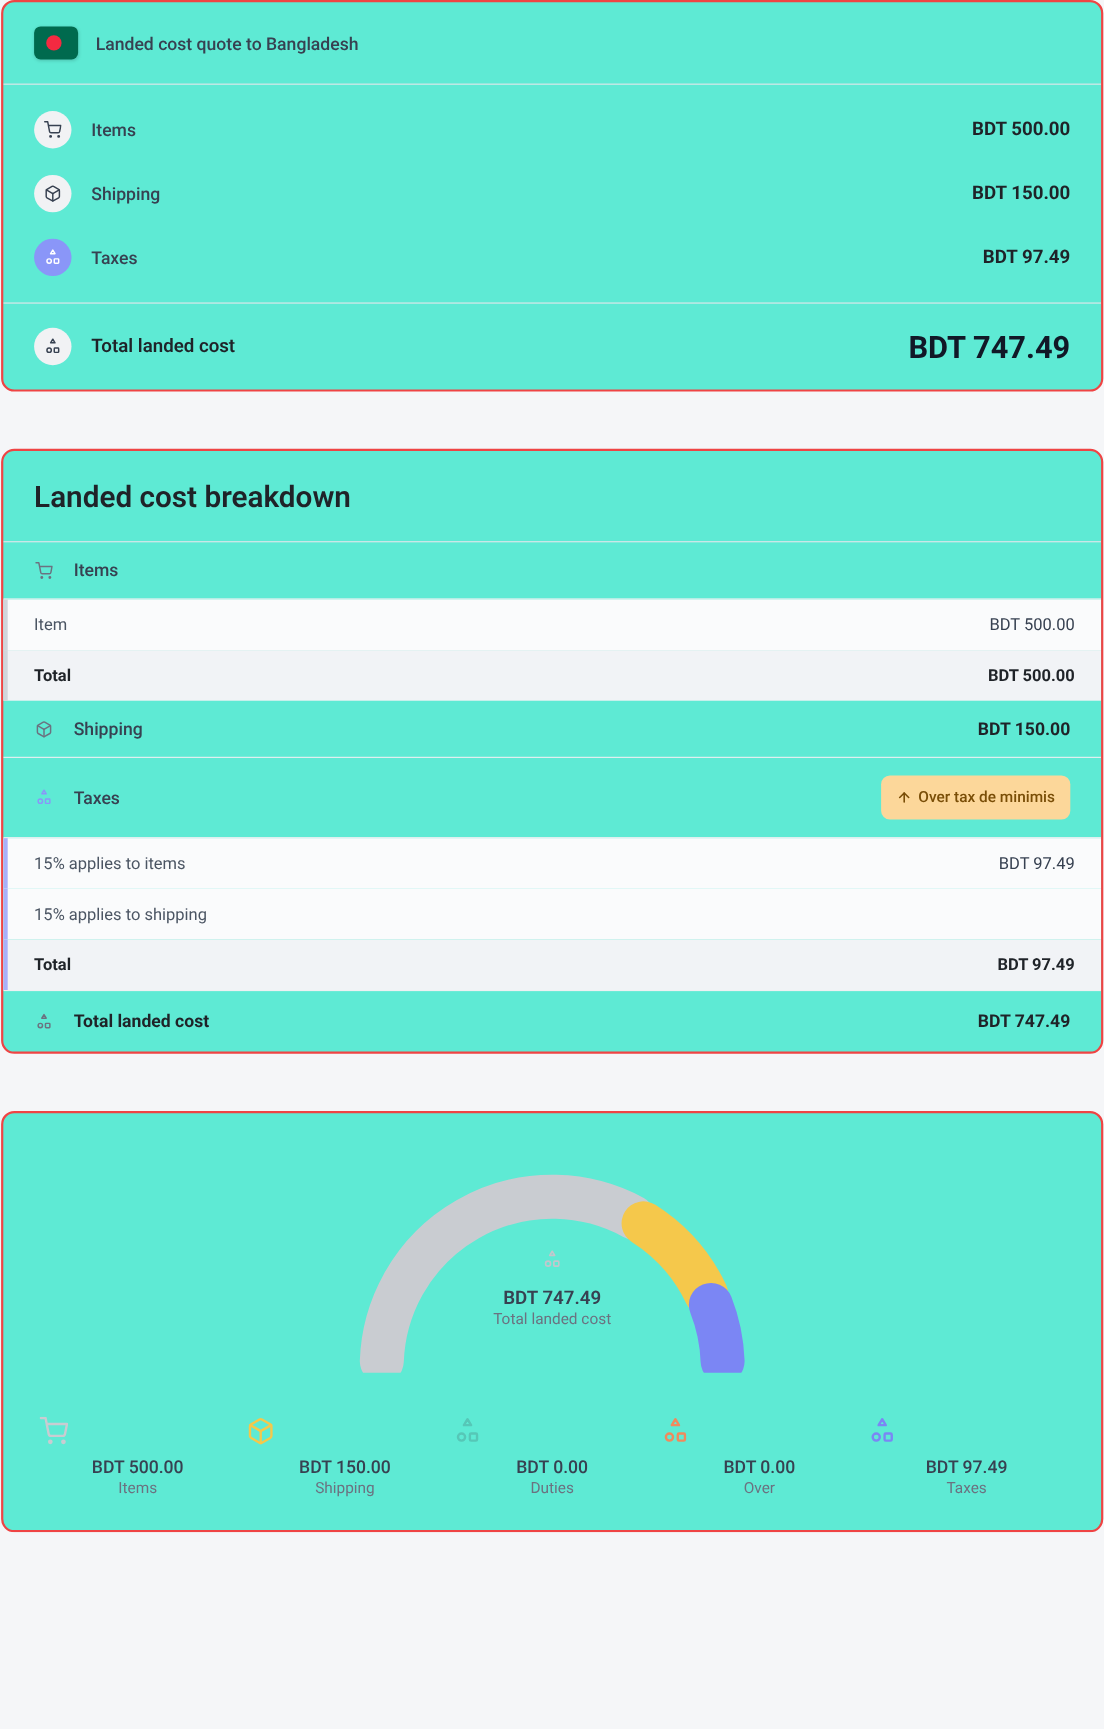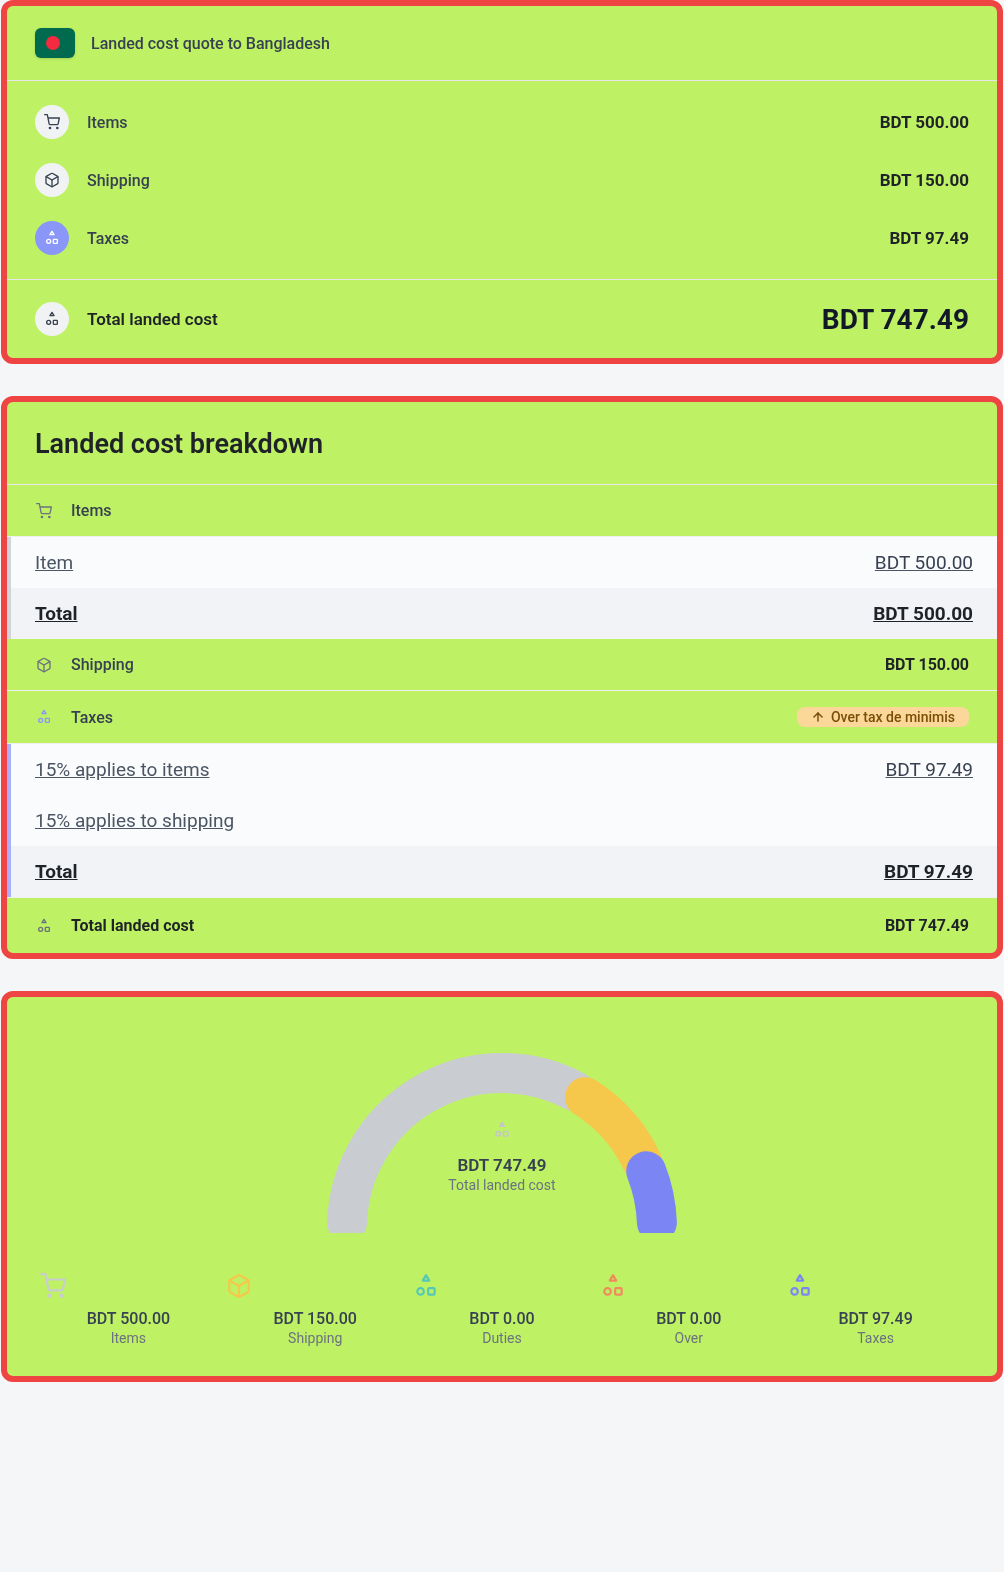--- a/index.html
+++ b/index.html
@@ -4,24 +4,24 @@
 <style>
   * { box-sizing: border-box; margin: 0; padding: 0; }
   body {
     font-family: -apple-system, BlinkMacSystemFont, "Segoe UI", Roboto, Helvetica, Arial, sans-serif;
     background: #f5f6f8;
     color: #1f2328;
     width: 1004px;
     padding: 0;
   }
   .card {
-    background: #bef264;
-    border: 6px solid #ef4444;
+    background: #5eead4;
+    border: 2px solid #ef4444;
     border-radius: 12px;
-    margin: 0 1px 32px 1px;
+    margin: 0 1px 52px 1px;
     overflow: hidden;
   }
   .card:first-child { margin-top: 0; }
   .card:last-child { margin-bottom: 0; }
 
   
   .quote-header {
     display: flex;
     align-items: center;
     gap: 16px;
@@ -78,22 +78,21 @@
   .bd-section-head .row-label { font-size: 16px; font-weight: 500; }
   .bd-section-head .row-value { font-size: 16px; font-weight: 700; margin-left: auto; }
   .bd-section-head .pill { margin-left: auto; margin-right: 0; }
   .bd-subrows { }
   .bd-sub {
     padding: 14px 24px;
     display: flex; justify-content: space-between; align-items: center;
     background: #fafbfc;
     border-left: 4px solid #d1d5db;
     color: #4b5563;
-    font-size: 19px;
-    text-decoration: underline;
+    font-size: 15px;
   }
   .bd-sub.accent-bar { border-left-color: #a8b0f9; }
   .bd-sub .sub-label { }
   .bd-sub .sub-value { color: #374151; }
   .bd-sub.total {
     background: #f1f3f6; font-weight: 700; color: #1f2328;
   }
   .bd-sub.total .sub-value { color: #1f2328; font-weight: 700; }
 
   .bd-final {
@@ -103,21 +102,21 @@
     font-weight: 700; font-size: 16px;
   }
   .bd-final-left { display: flex; align-items: center; gap: 18px; }
   .bd-icon { width: 18px; height: 18px; display: inline-flex; align-items:center; justify-content:center; color:#6b7280; }
   .bd-icon.accent { color: #8a96f8; }
 
   .pill {
     background: #fcd79a;
     color: #7a4e07;
     font-size: 14px; font-weight: 500;
-    padding: 2px 14px; border-radius: 8px;
+    padding: 12px 14px; border-radius: 8px;
     display: inline-flex; align-items: center; gap: 6px;
   }
 
   
   .gauge-card { padding: 36px 28px 30px; }
   .gauge-wrap { position: relative; width: 400px; height: 200px; margin: 0 auto 20px; }
   .gauge-center {
     position: absolute; left: 0; right: 0; top: 88px; text-align: center;
     color: #6b7280;
   }

